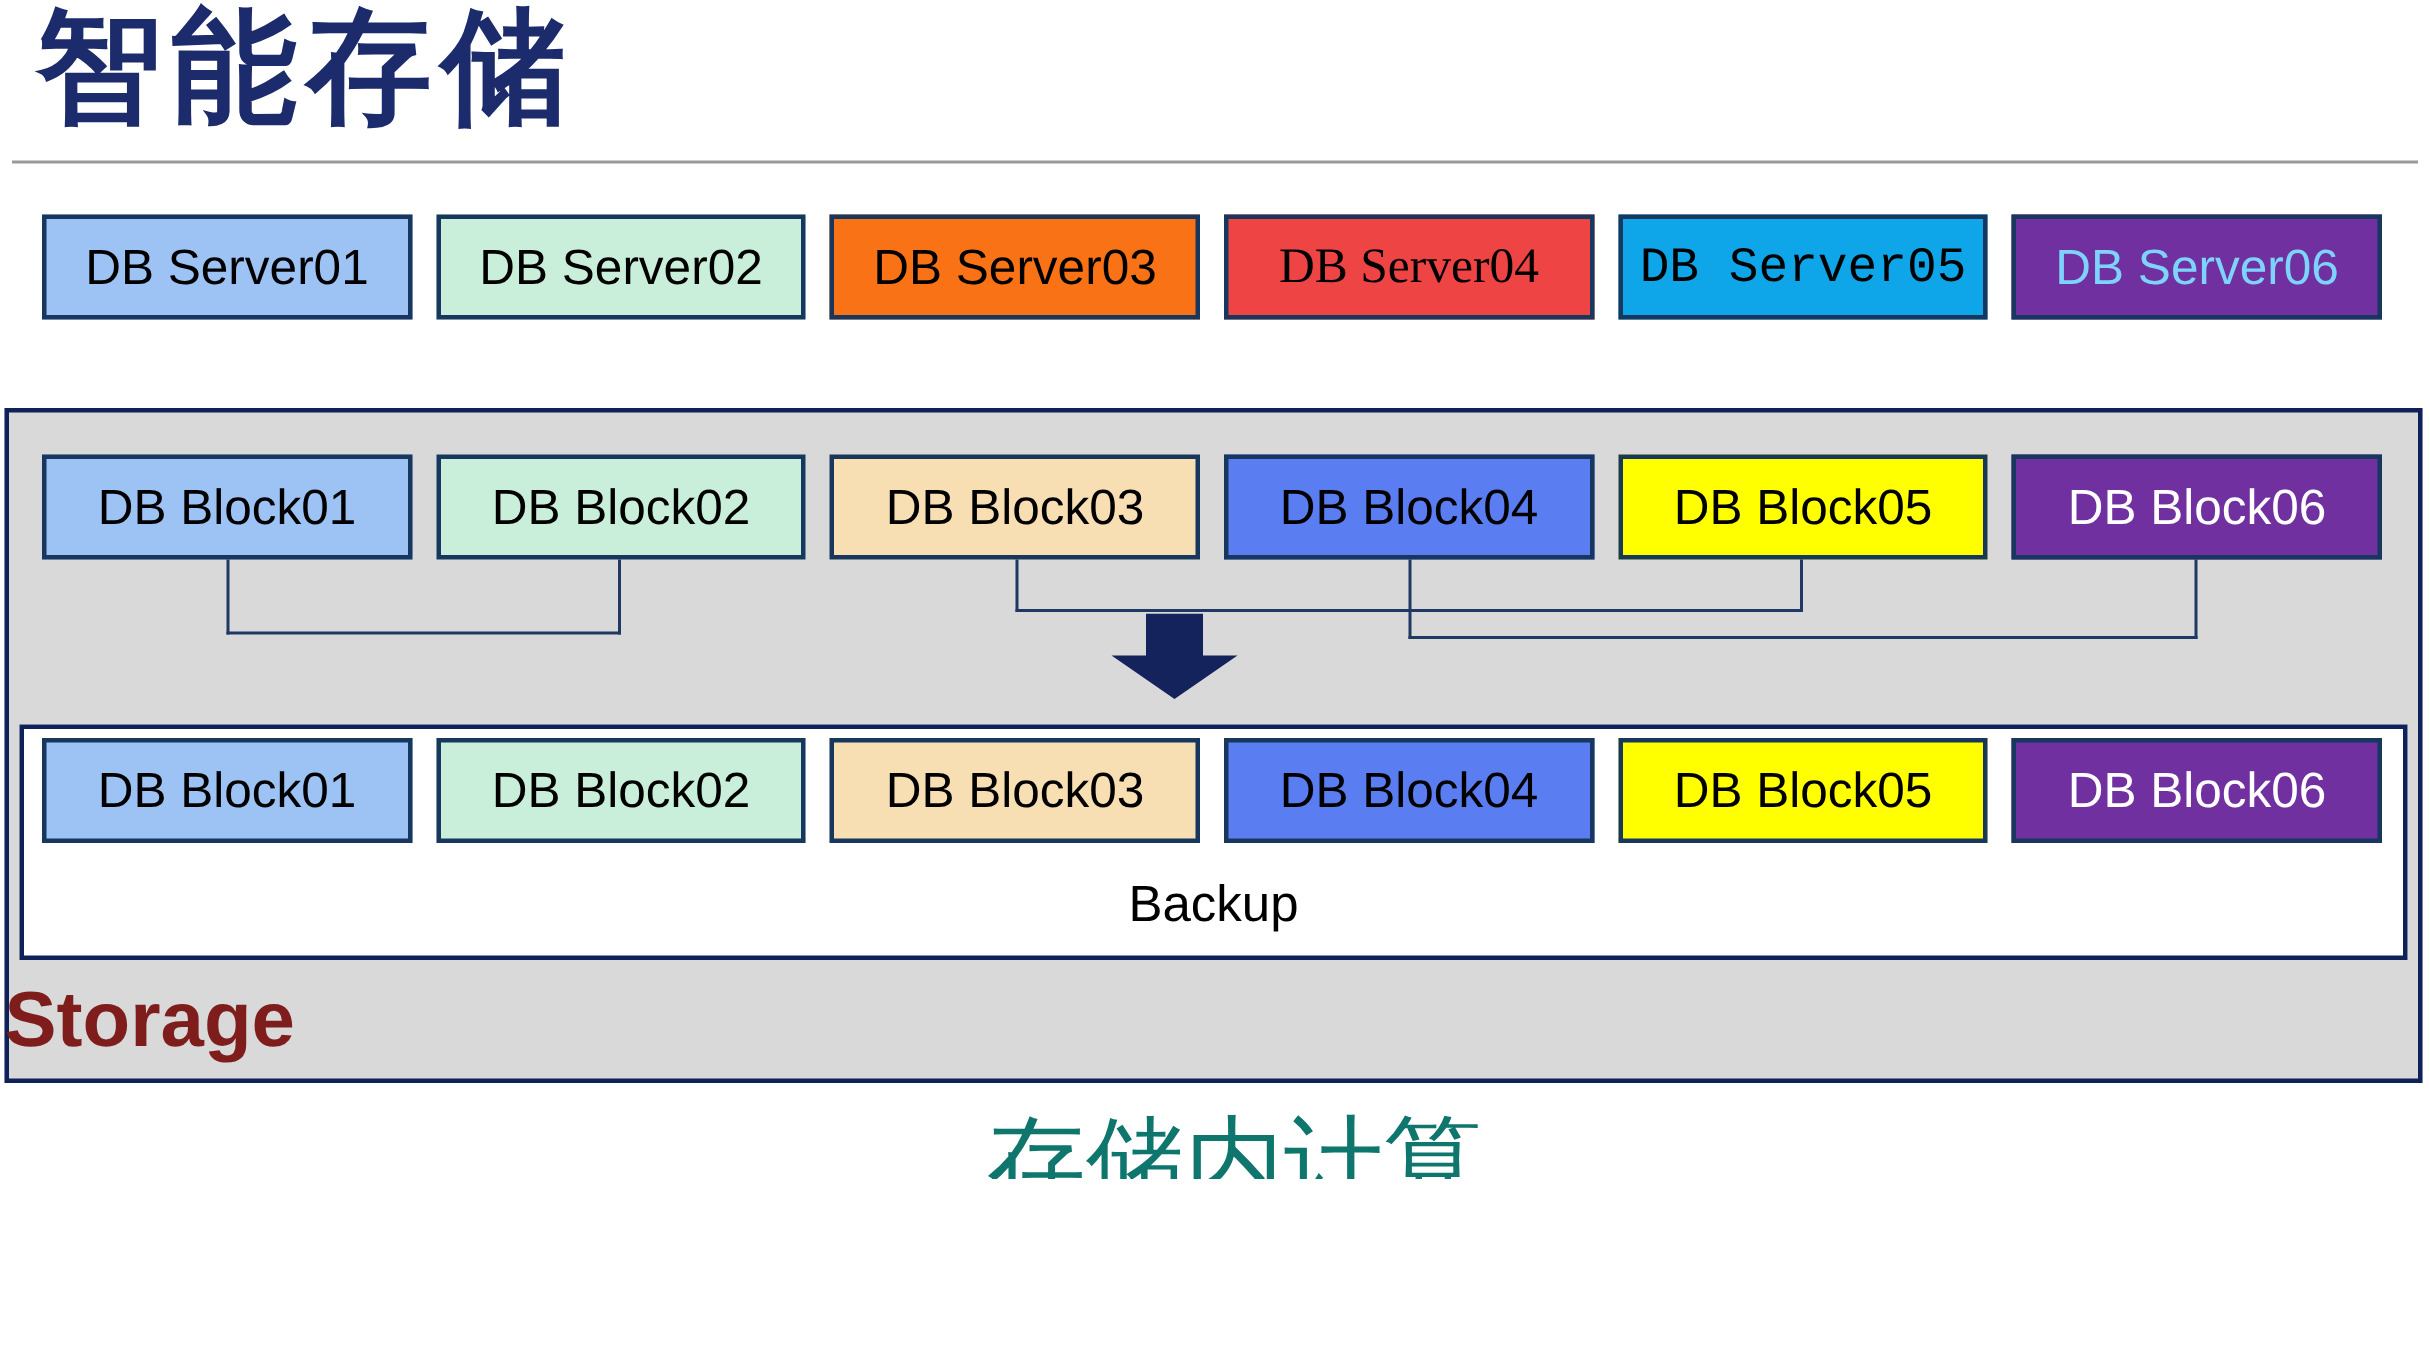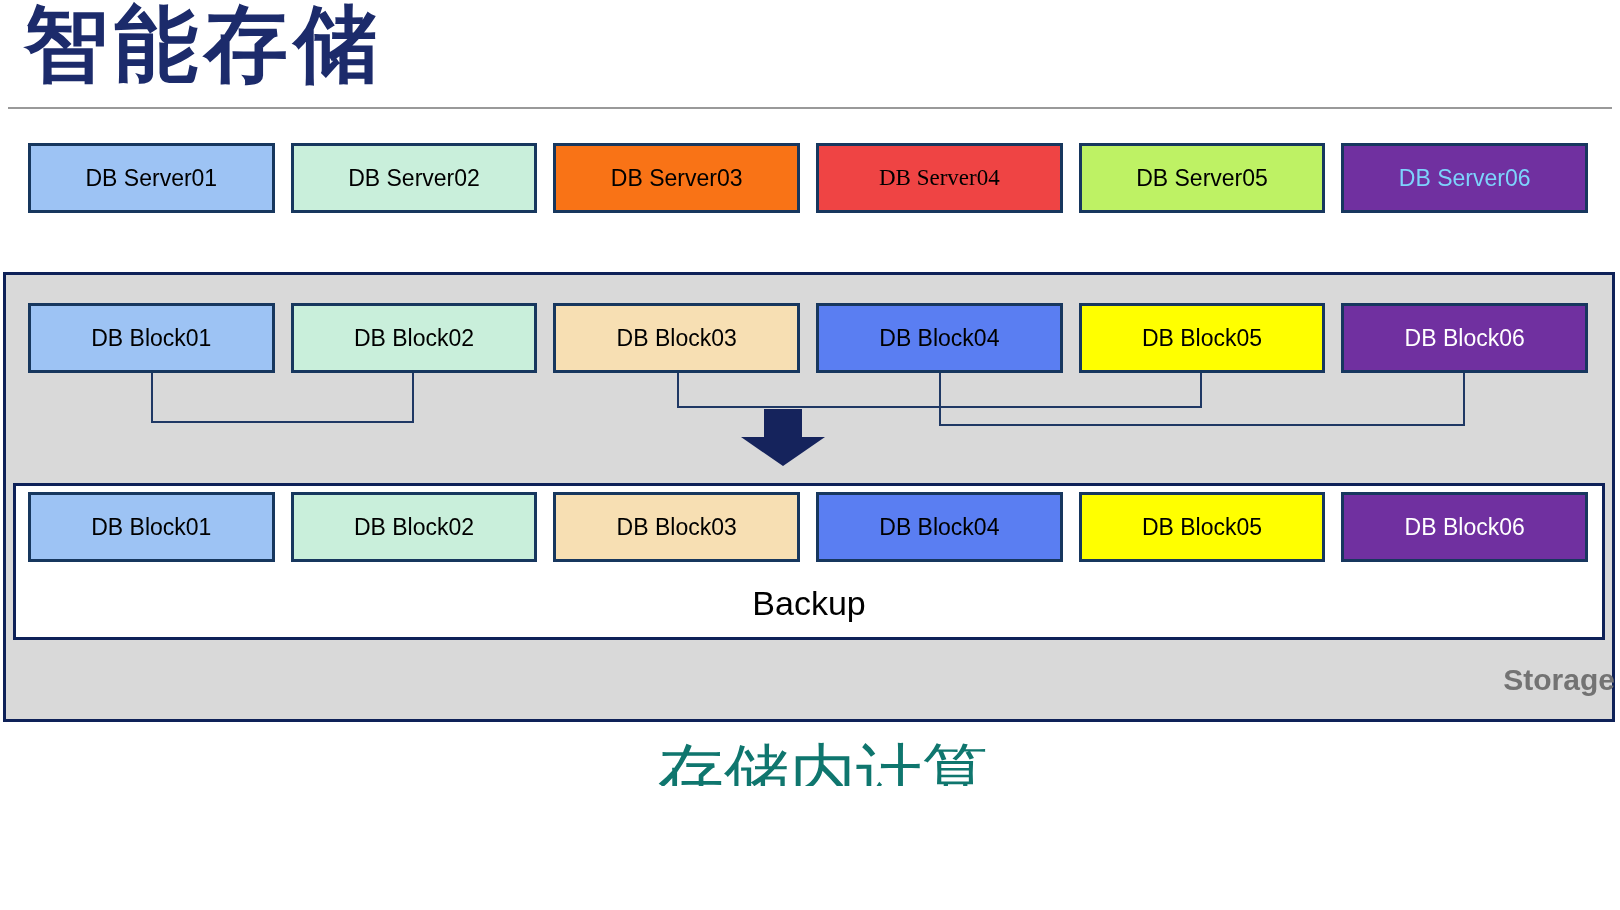--- a/index.html
+++ b/index.html
@@ -10,41 +10,41 @@
   
   #title{
     position:absolute;left:24px;top:-6px;font-size:84px;line-height:100px;
     font-weight:600;letter-spacing:6px;white-space:nowrap;
   }
   #divider{position:absolute;left:8px;right:8px;top:107px;border-top:2px solid #999;}
   
   .box-row{position:absolute;left:28px;width:1560px;height:70px;display:flex;gap:16px;}
   .box{
     flex:1 1 0;display:flex;align-items:center;justify-content:center;
-    border:3px solid #17375E;box-sizing:border-box;font-size:23px;white-space:nowrap;
+    border:3px solid #17375E;box-sizing:border-box;font-size:33px;white-space:nowrap;
   }
   #server-row{top:143px;}
   #block-row-top{top:303px;}
   #block-row-bottom{top:492px;}
   
   #storage-container{
     position:absolute;left:3px;top:272px;width:1612px;height:450px;
     border:3px solid #0E2158;box-sizing:border-box;
   }
   #backup-box{
     position:absolute;left:13px;top:483px;width:1592px;height:157px;
     background:#ffffff;border:3px solid #0E2158;box-sizing:border-box;
   }
   #backup-label{
     position:absolute;left:13px;width:1592px;top:573px;height:60px;line-height:60px;
     text-align:center;font-size:34px;color:#000;
   }
   #storage-label{
     position:absolute;left:3px;width:1612px;top:645px;height:70px;line-height:70px;
-    text-align:right;font-size:30px;font-weight:bold;color:#737373;
+    text-align:left;font-size:52px;font-weight:bold;color:#7f1d1d;
   }
   
   .bracket{
     position:absolute;box-sizing:border-box;
     border-left:2px solid;border-right:2px solid;border-bottom:2px solid;
   }
   #bracket-1{left:151px;top:373px;width:263px;height:50px;}
   #bracket-2{left:677px;top:373px;width:525px;height:35px;}
   #bracket-3{left:939px;top:373px;width:526px;height:53px;}
   
@@ -73,21 +73,21 @@
     </div>
     <div class="box" style="background-color: rgb(201, 239, 219); color: rgb(0, 0, 0); border-color: rgb(23, 55, 94);">
       <span>DB Server02</span>
     </div>
     <div class="box" style="background-color: #f97316; color: rgb(0, 0, 0); border-color: rgb(23, 55, 94);">
       <span>DB Server03</span>
     </div>
     <div class="box" style="background-color: #ef4444; color: rgb(0, 0, 0); border-color: rgb(23, 55, 94); font-family: Liberation Serif, serif;">
       <span>DB Server04</span>
     </div>
-    <div class="box" style="background-color: #bef264; color: rgb(0, 0, 0); border-color: rgb(23, 55, 94);">
+    <div class="box" style="background-color: #0ea5e9; color: rgb(0, 0, 0); border-color: rgb(23, 55, 94); font-family: Liberation Mono, monospace;">
       <span>DB Server05</span>
     </div>
     <div class="box" style="background-color: rgb(112, 48, 160); color: #7dd3fc; border-color: rgb(23, 55, 94);">
       <span>DB Server06</span>
     </div>
   </div>
 
   <div id="storage-container" style="background-color: rgb(217, 217, 217); border-color: rgb(14, 33, 88);"></div>
 
   <div id="block-row-top" class="box-row">

